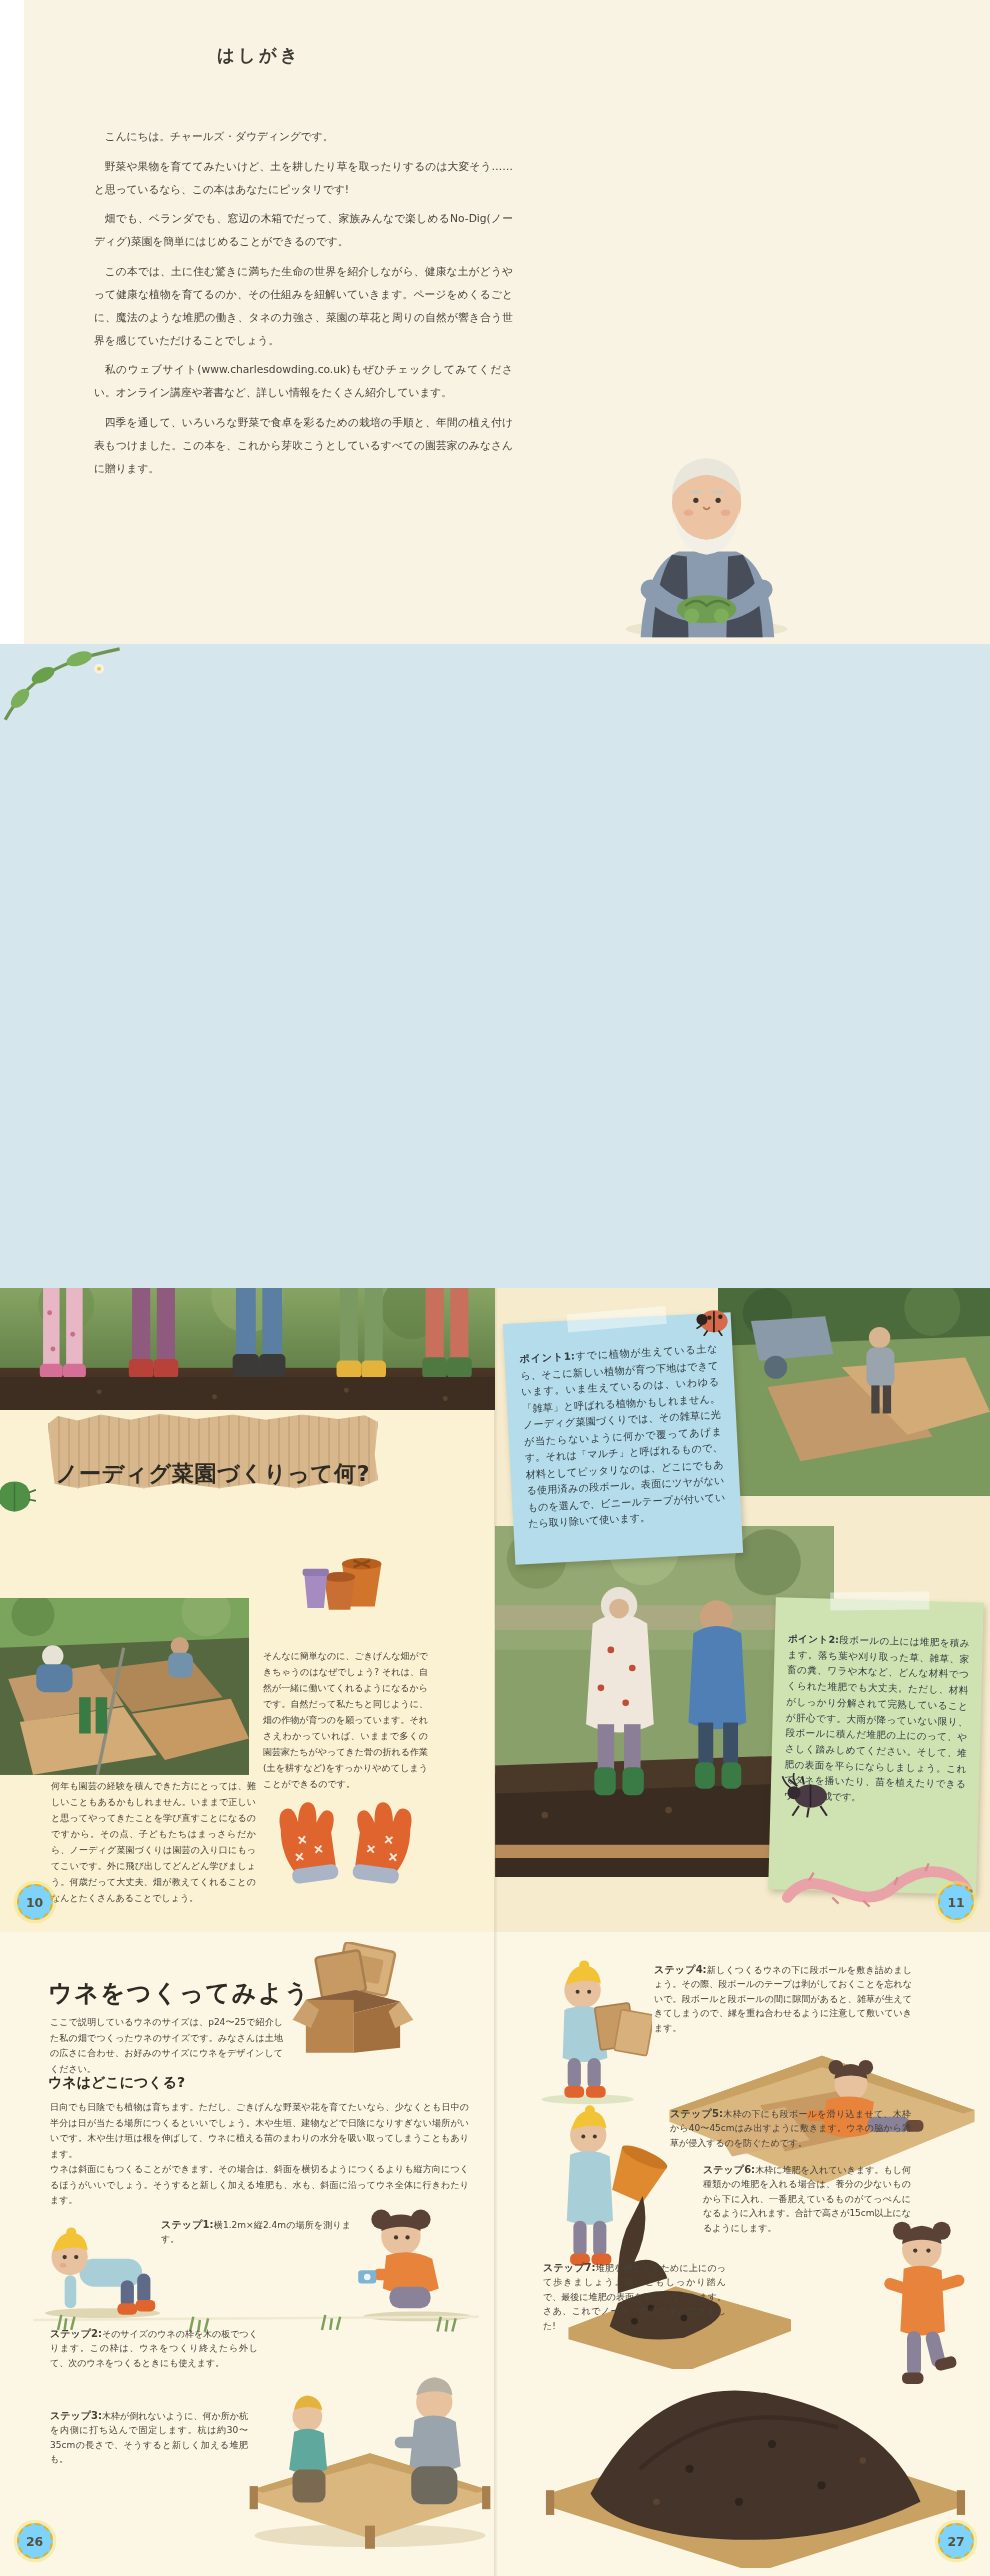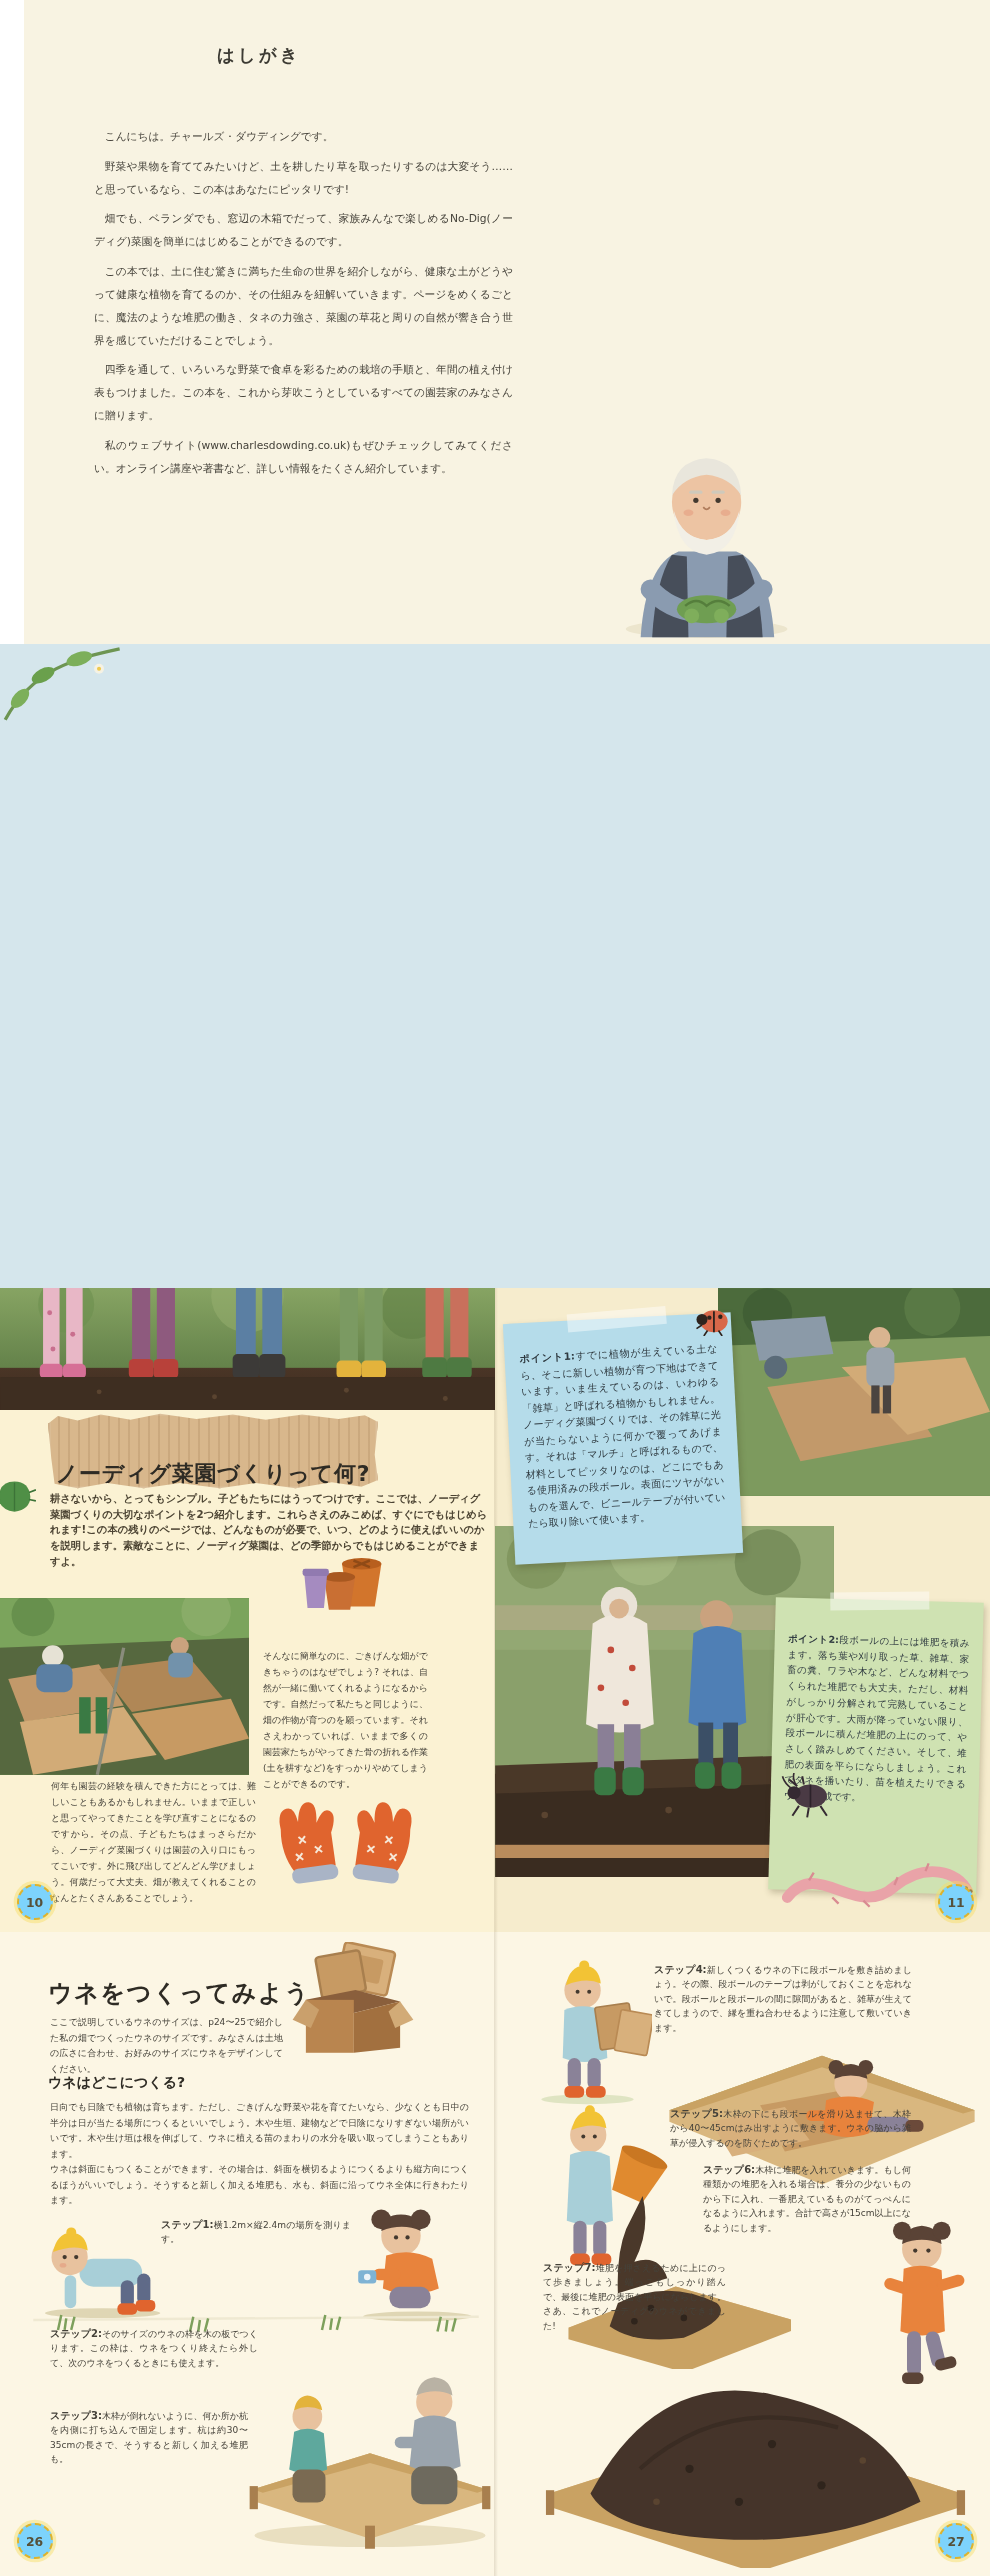--- a/index.html
+++ b/index.html
@@ -46,22 +46,22 @@
 </head>
 <body>
 
 <section class="band" id="preface">
   <div class="abs pref-title" style="left:70px;top:43px;width:330px;">はしがき</div>
   <div class="abs pref-body jtxt" style="left:70px;top:125px;width:419px;">
     <p>こんにちは。チャールズ・ダウディングです。</p>
     <p>野菜や果物を育ててみたいけど、土を耕したり草を取ったりするのは大変そう……と思っているなら、この本はあなたにピッタリです!</p>
     <p>畑でも、ベランダでも、窓辺の木箱でだって、家族みんなで楽しめるNo-Dig(ノーディグ)菜園を簡単にはじめることができるのです。</p>
     <p>この本では、土に住む驚きに満ちた生命の世界を紹介しながら、健康な土がどうやって健康な植物を育てるのか、その仕組みを紐解いていきます。ページをめくるごとに、魔法のような堆肥の働き、タネの力強さ、菜園の草花と周りの自然が響き合う世界を感じていただけることでしょう。</p>
+    <p>私のウェブサイト(www.charlesdowding.co.uk)もぜひチェックしてみてください。オンライン講座や著書など、詳しい情報をたくさん紹介しています。</p>
     <p>四季を通して、いろいろな野菜で食卓を彩るための栽培の手順と、年間の植え付け表もつけました。この本を、これから芽吹こうとしているすべての園芸家のみなさんに贈ります。</p>
-    <p>私のウェブサイト(www.charlesdowding.co.uk)もぜひチェックしてみてください。オンライン講座や著書など、詳しい情報をたくさん紹介しています。</p>
   </div>
   <svg class="abs" style="left:582px;top:431px;" width="202" height="208" viewBox="0 0 245 252">
     <ellipse cx="122" cy="240" rx="98" ry="11" fill="#ece5cd"></ellipse>
     <path d="M42 250 Q48 162 88 146 L158 146 Q198 162 204 250 Z" fill="#8a9bb0"></path>
     <path d="M80 150 L98 152 L100 250 L56 250 Q60 182 80 150Z" fill="#474e5a"></path>
     <path d="M166 150 L148 152 L146 250 L190 250 Q186 182 166 150Z" fill="#474e5a"></path>
     <ellipse cx="122" cy="86" rx="42" ry="46" fill="#edc4a3"></ellipse>
     <path d="M80 78 Q82 36 122 33 Q162 36 164 78 Q150 56 122 53 Q94 56 80 78Z" fill="#e9e6dc"></path>
     <path d="M82 96 Q87 146 122 150 Q157 146 162 96 Q152 130 122 132 Q92 130 82 96Z" fill="#f2efe6"></path>
     <circle cx="109" cy="84" r="3.2" fill="#43392f"></circle>
@@ -138,21 +138,20 @@
   <div class="abs banner" style="left:48px;top:125px;width:330px;height:76px;">
     <div class="banner-inner">
       <span class="whatis-title">ノーディグ菜園づくりって何?</span>
     </div>
   </div>
   <svg class="abs" style="left:-6.6px;top:188px;" width="43" height="40" viewBox="0 0 62 58">
     <path d="M31 8 Q52 8 54 30 Q54 48 31 52 Q8 48 8 30 Q10 8 31 8Z" fill="#4f8f46"></path>
     <line x1="31" y1="10" x2="31" y2="50" stroke="#3c7338" stroke-width="2"></line>
     <path d="M10 24 L0 20 M10 34 L0 36 M52 24 L62 20 M52 34 L62 36" stroke="#3c7338" stroke-width="2.4"></path>
   </svg>
-  <div class="abs whatis-intro" style="left:50px;top:203px;width:439px;">耕さないから、とってもシンプル。子どもたちにはうってつけです。ここでは、ノーディグ菜園づくりの大切なポイントを2つ紹介します。これらさえのみこめば、すぐにでもはじめられます!この本の残りのページでは、どんなものが必要で、いつ、どのように使えばいいのかを説明します。素敵なことに、ノーディグ菜園は、どの季節からでもはじめることができますよ。</div>
 
   <svg class="abs" style="left:299px;top:261px;" width="95" height="64" viewBox="0 0 115 78">
     <path d="M52 18 L100 18 L92 70 L60 70Z" fill="#d2752c"></path>
     <ellipse cx="76" cy="18" rx="24" ry="7" fill="#b85f1e"></ellipse>
     <path d="M66 14 L86 22 M86 14 L66 22" stroke="#8f4a16" stroke-width="3"></path>
     <path d="M30 34 L68 34 L62 74 L36 74Z" fill="#c96f33"></path>
     <ellipse cx="49" cy="34" rx="19" ry="6" fill="#a85820"></ellipse>
     <path d="M6 30 L34 30 L30 72 L10 72Z" fill="#a58bc0"></path>
     <rect x="4" y="24" width="32" height="9" rx="3" fill="#917ab0"></rect>
   </svg>

